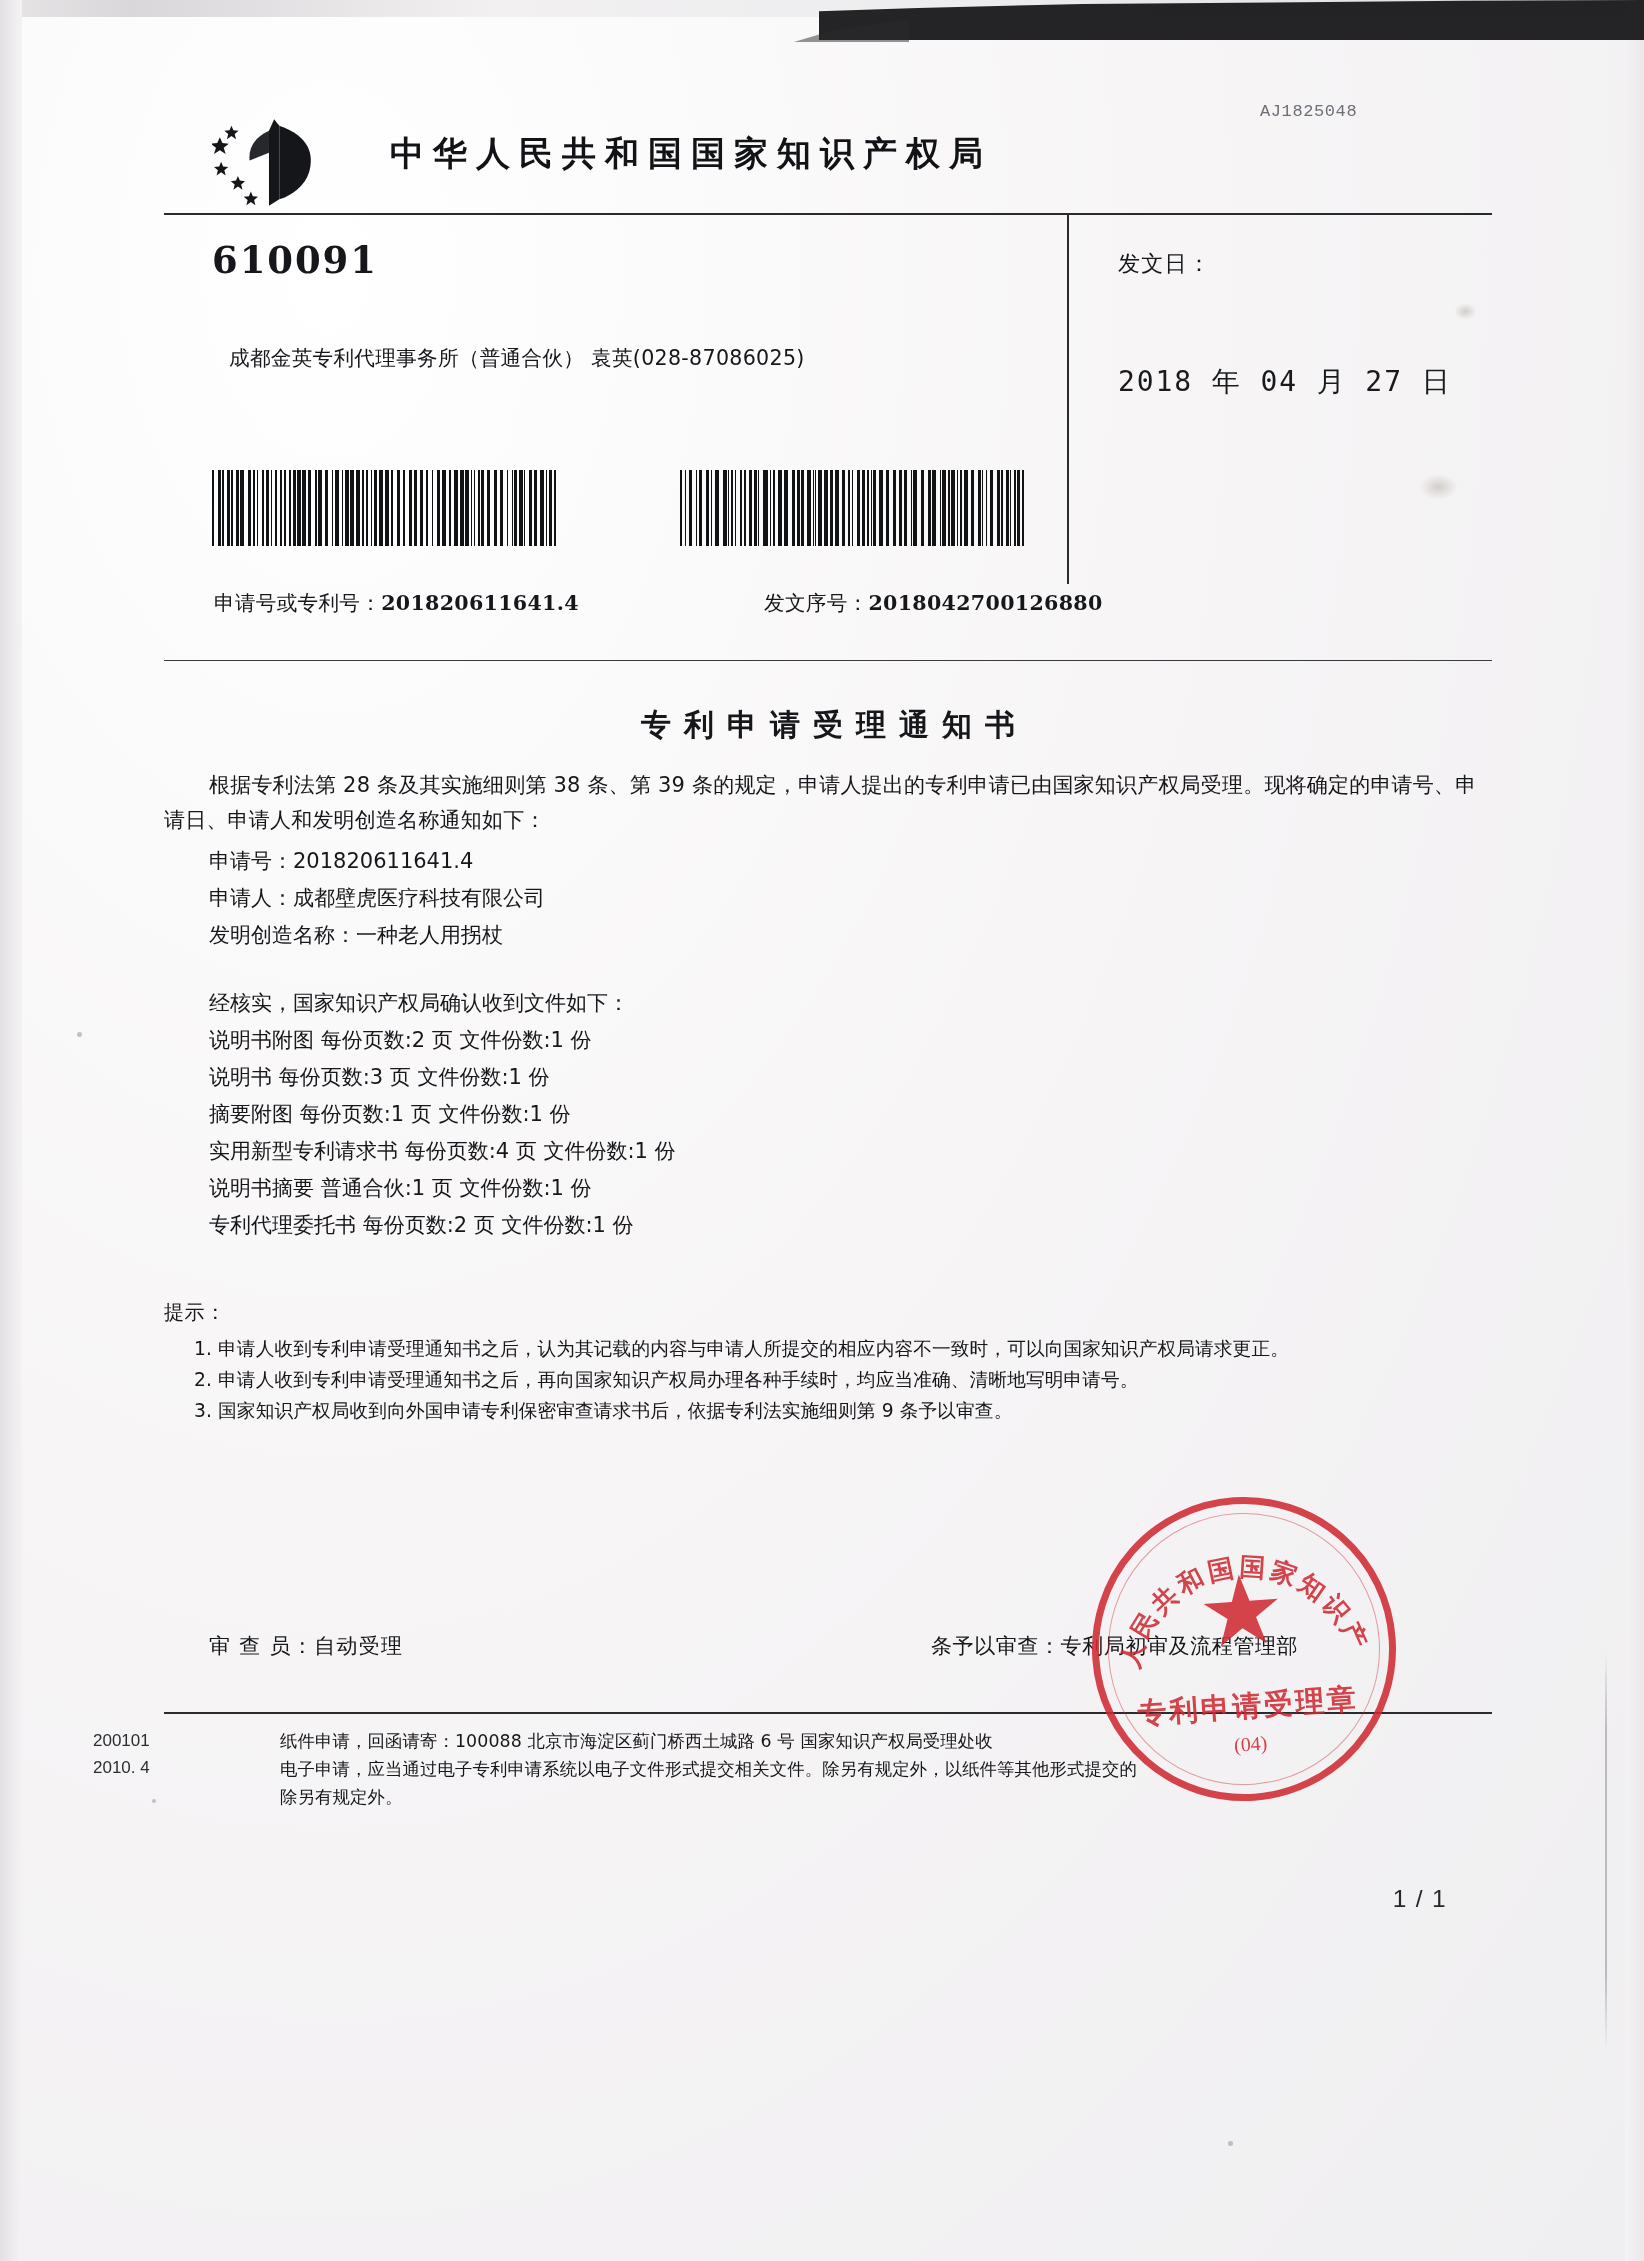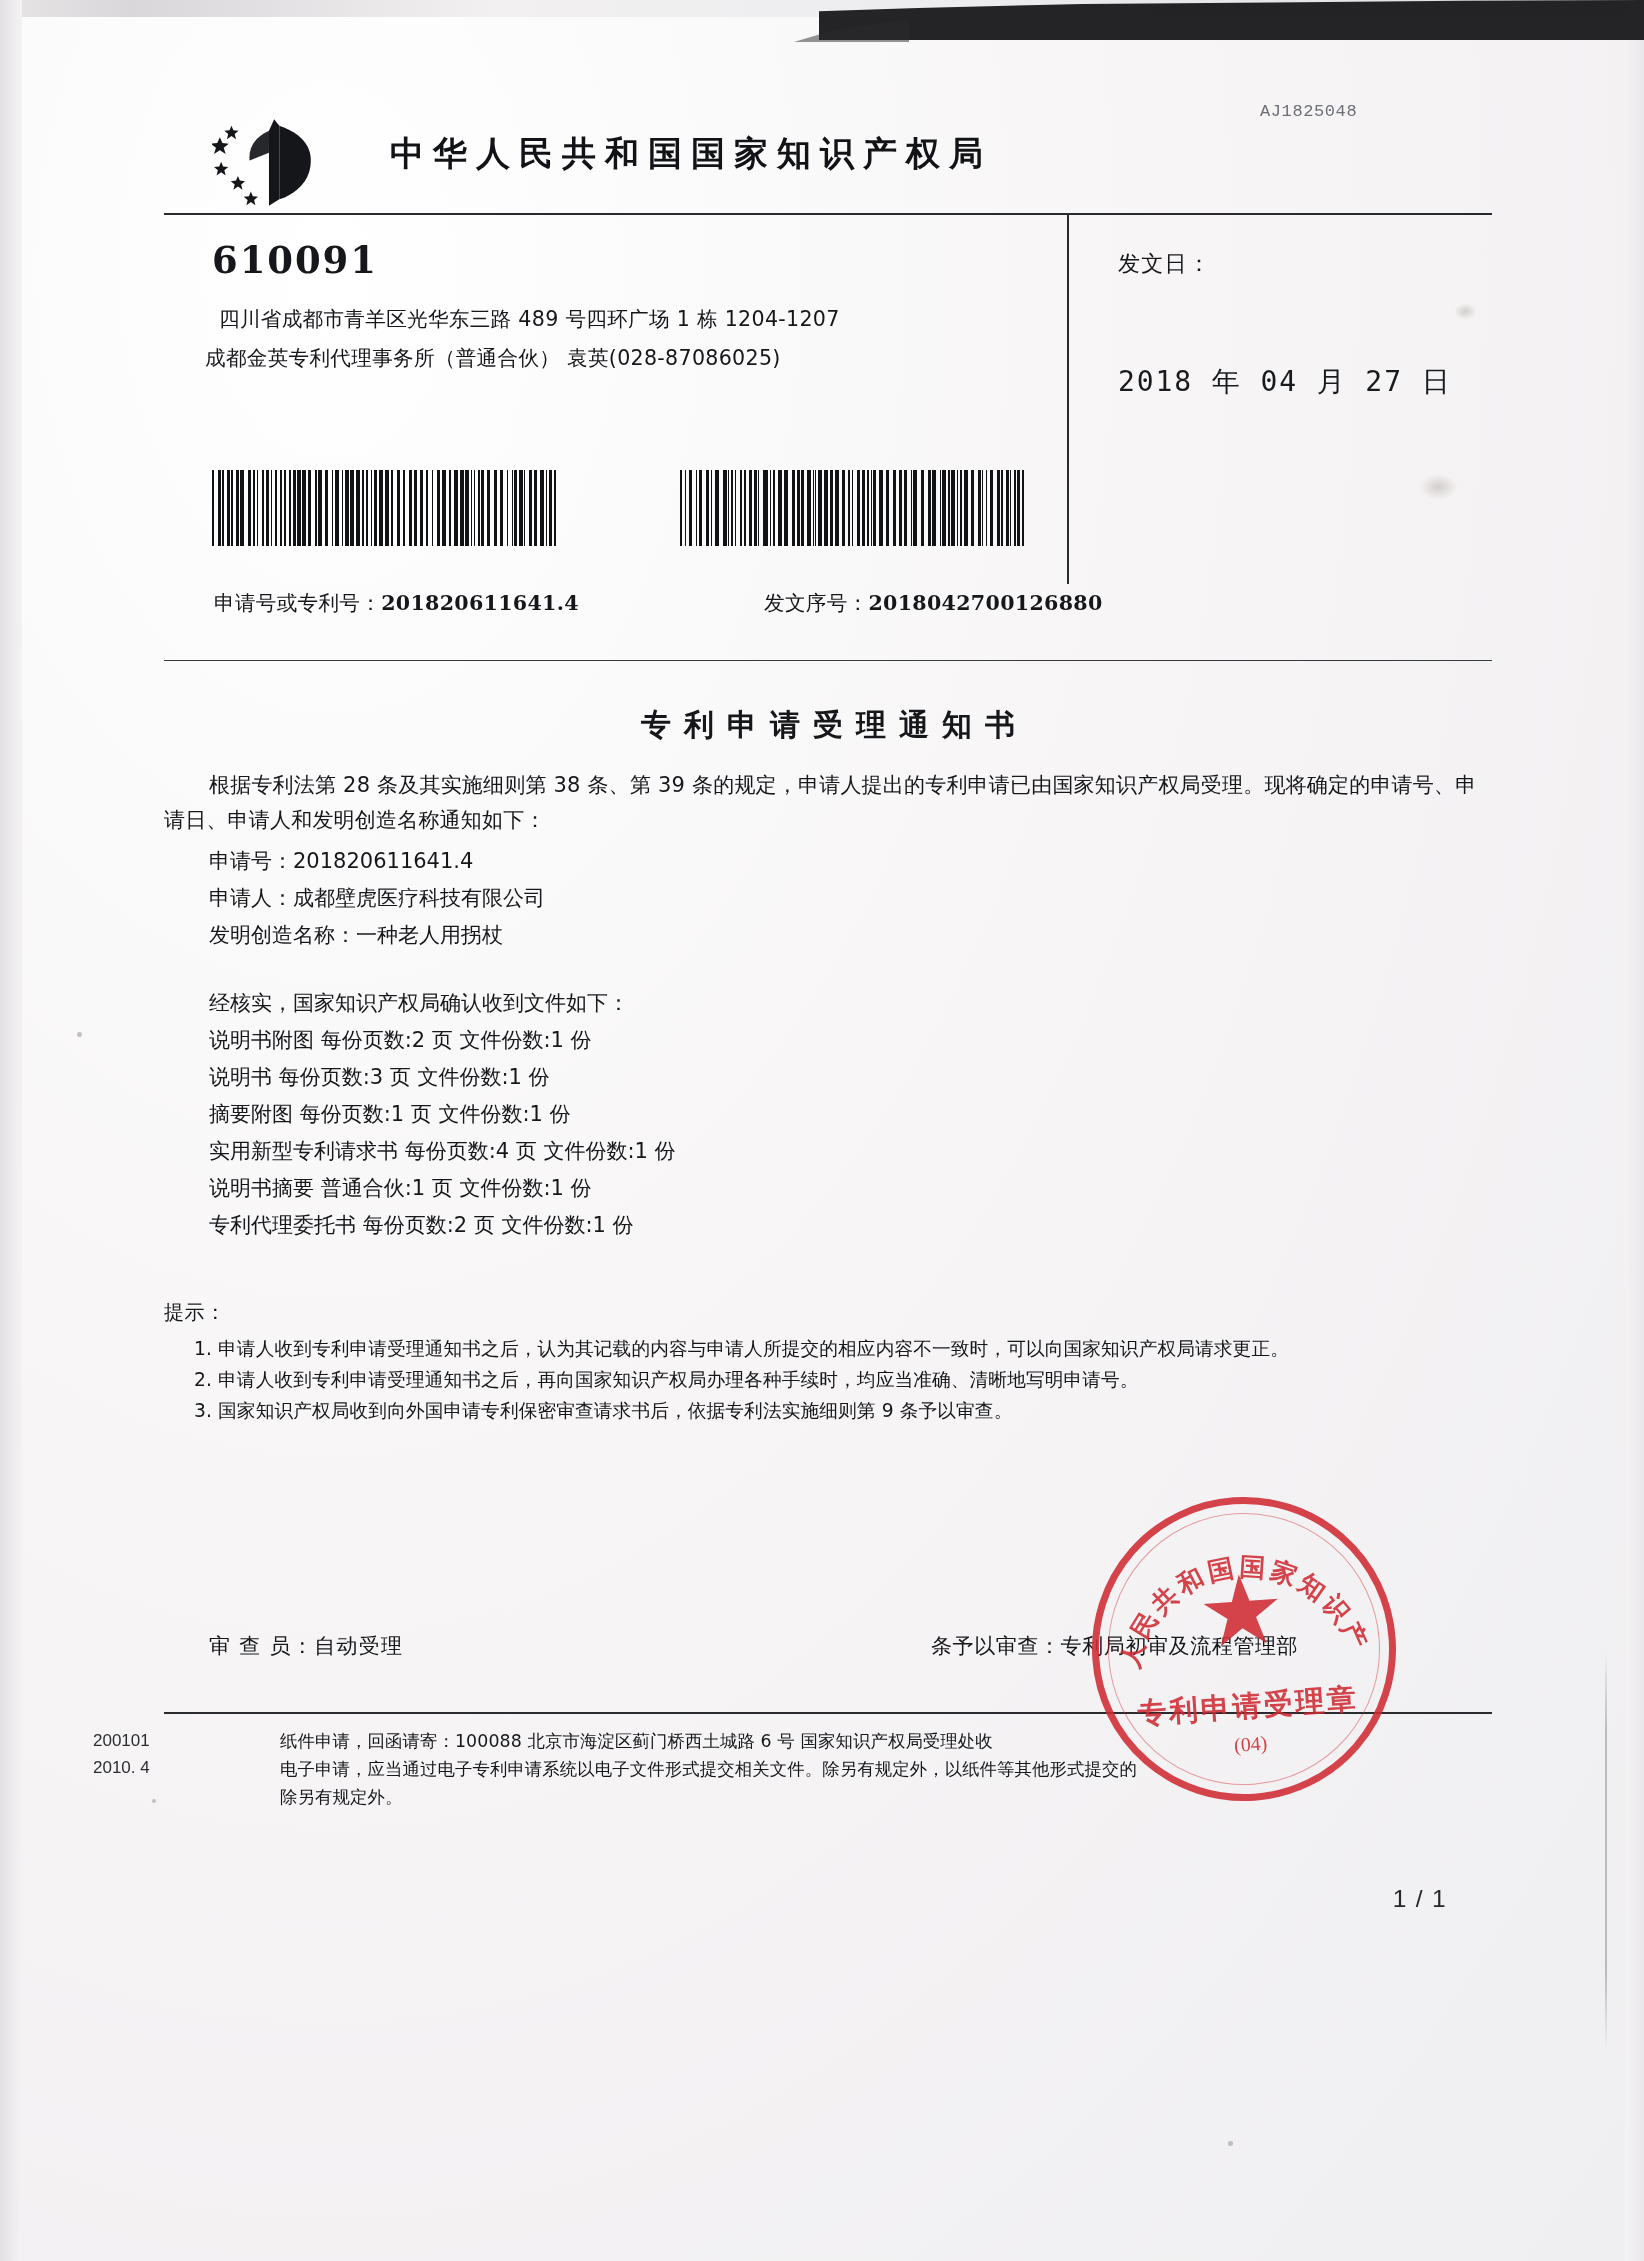--- a/index.html
+++ b/index.html
@@ -85,21 +85,21 @@
     position:absolute; left:48px; top:23px;
     font-family:"DejaVu Serif","Liberation Serif",serif;
     font-weight:bold; font-size:37px; letter-spacing:1.9px;
   }
   .addr1 {
     position:absolute; left:55px; top:90px;
     font-size:20.6px; letter-spacing:0.3px; white-space:nowrap;
     font-family:"DejaVu Sans","Liberation Sans",sans-serif;
   }
   .addr2 {
-    position:absolute; left:41px; top:129px;
+    position:absolute; left:65px; top:129px;
     font-size:20.6px; letter-spacing:0.3px; white-space:nowrap;
   }
   .issue-label {
     position:absolute; left:954px; top:34px;
     font-size:22px; letter-spacing:1.3px;
   }
   .issue-date {
     position:absolute; left:954px; top:148px;
     font-family:"DejaVu Sans Mono","Liberation Mono",monospace;
     font-size:28px; letter-spacing:1.9px;
@@ -265,21 +265,20 @@
         </svg>
       </div>
       <div class="hdr-title">中华人民共和国国家知识产权局</div>
       <div class="doc-code">AJ1825048</div>
     </div>
     <div class="rule"></div>
 
     <div class="addr-wrap">
       <div class="vline"></div>
       <div class="zip">610091</div>
-      <div class="addr1">四川省成都市青羊区光华东三路 489 号四环广场 1 栋 1204-1207</div>
       <div class="addr2">成都金英专利代理事务所（普通合伙）  袁英(028-87086025)</div>
 
       <div class="issue-label">发文日：</div>
       <div class="issue-date">2018 年 04 月 27 日</div>
 
       <div class="barcode" id="bc1">
           <i style="left: 0px; width: 1.9px;"></i>
           <i style="left: 5.8px; width: 3.2px;"></i>
           <i style="left: 10.3px; width: 1.9px;"></i>
           <i style="left: 15px; width: 2.6px;"></i>

